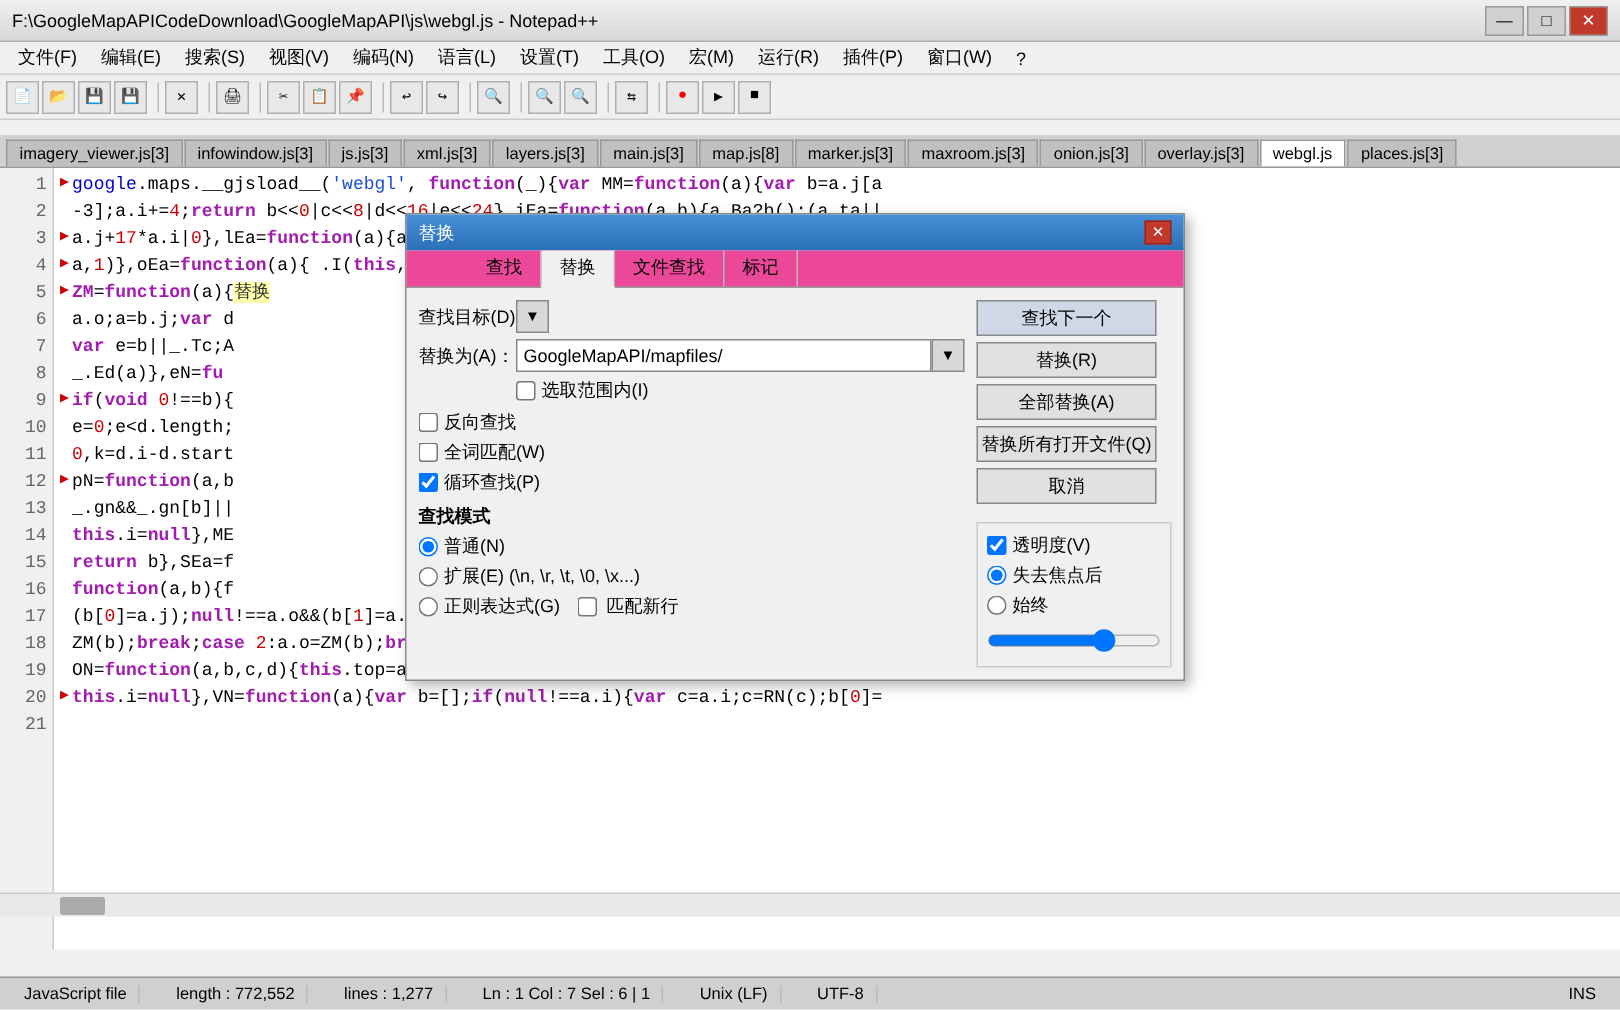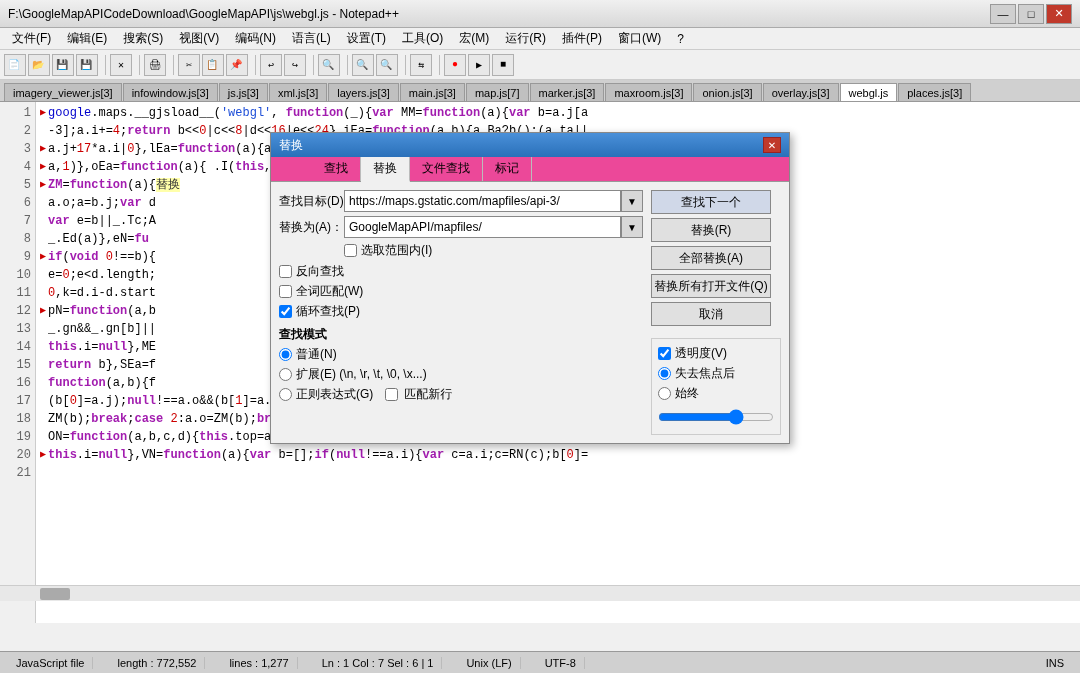--- a/index.html
+++ b/index.html
@@ -68,20 +68,21 @@
     
     #tabbar {
       background: #d0d0d0;
       height: 22px;
       display: flex;
       align-items: flex-end;
       padding: 0 4px;
       border-bottom: 1px solid #999;
       overflow: hidden;
       gap: 1px;
+      margin-top: 10px;
     }
     .tab {
       background: #c0c0c0;
       border: 1px solid #999;
       border-bottom: none;
       padding: 2px 8px;
       font-size: 11px;
       font-family: 'Segoe UI', Arial, sans-serif;
       cursor: pointer;
       white-space: nowrap;
@@ -375,21 +376,21 @@
   <div class="tbtn">■</div>
 </div>
 
 <div id="tabbar">
   <div class="tab">imagery_viewer.js[3]</div>
   <div class="tab">infowindow.js[3]</div>
   <div class="tab">js.js[3]</div>
   <div class="tab">xml.js[3]</div>
   <div class="tab">layers.js[3]</div>
   <div class="tab">main.js[3]</div>
-  <div class="tab">map.js[7]</div>
+  <div class="tab">map.js[8]</div>
   <div class="tab">marker.js[3]</div>
   <div class="tab">maxroom.js[3]</div>
   <div class="tab">onion.js[3]</div>
   <div class="tab">overlay.js[3]</div>
   <div class="tab active">webgl.js</div>
   <div class="tab">places.js[3]</div>
 </div>
 
 <div id="content-area" style="position:relative; height: 521px;">
 
@@ -530,21 +531,20 @@
       <div class="dtab">查找</div>
       <div class="dtab active">替换</div>
       <div class="dtab">文件查找</div>
       <div class="dtab">标记</div>
     </div>
     <div id="dialog-body">
       <div id="dialog-left">
 
         <div class="form-row">
           <label class="form-label">查找目标(D)：</label>
-          <input class="form-input" value="https://maps.gstatic.com/mapfiles/api-3/" style="width: 260px;">
           <div class="combo-btn">▼</div>
         </div>
 
         <div class="form-row">
           <label class="form-label">替换为(A)：</label>
           <input class="form-input" value="GoogleMapAPI/mapfiles/" style="width: 260px;">
           <div class="combo-btn">▼</div>
         </div>
 
         <div class="form-row">

